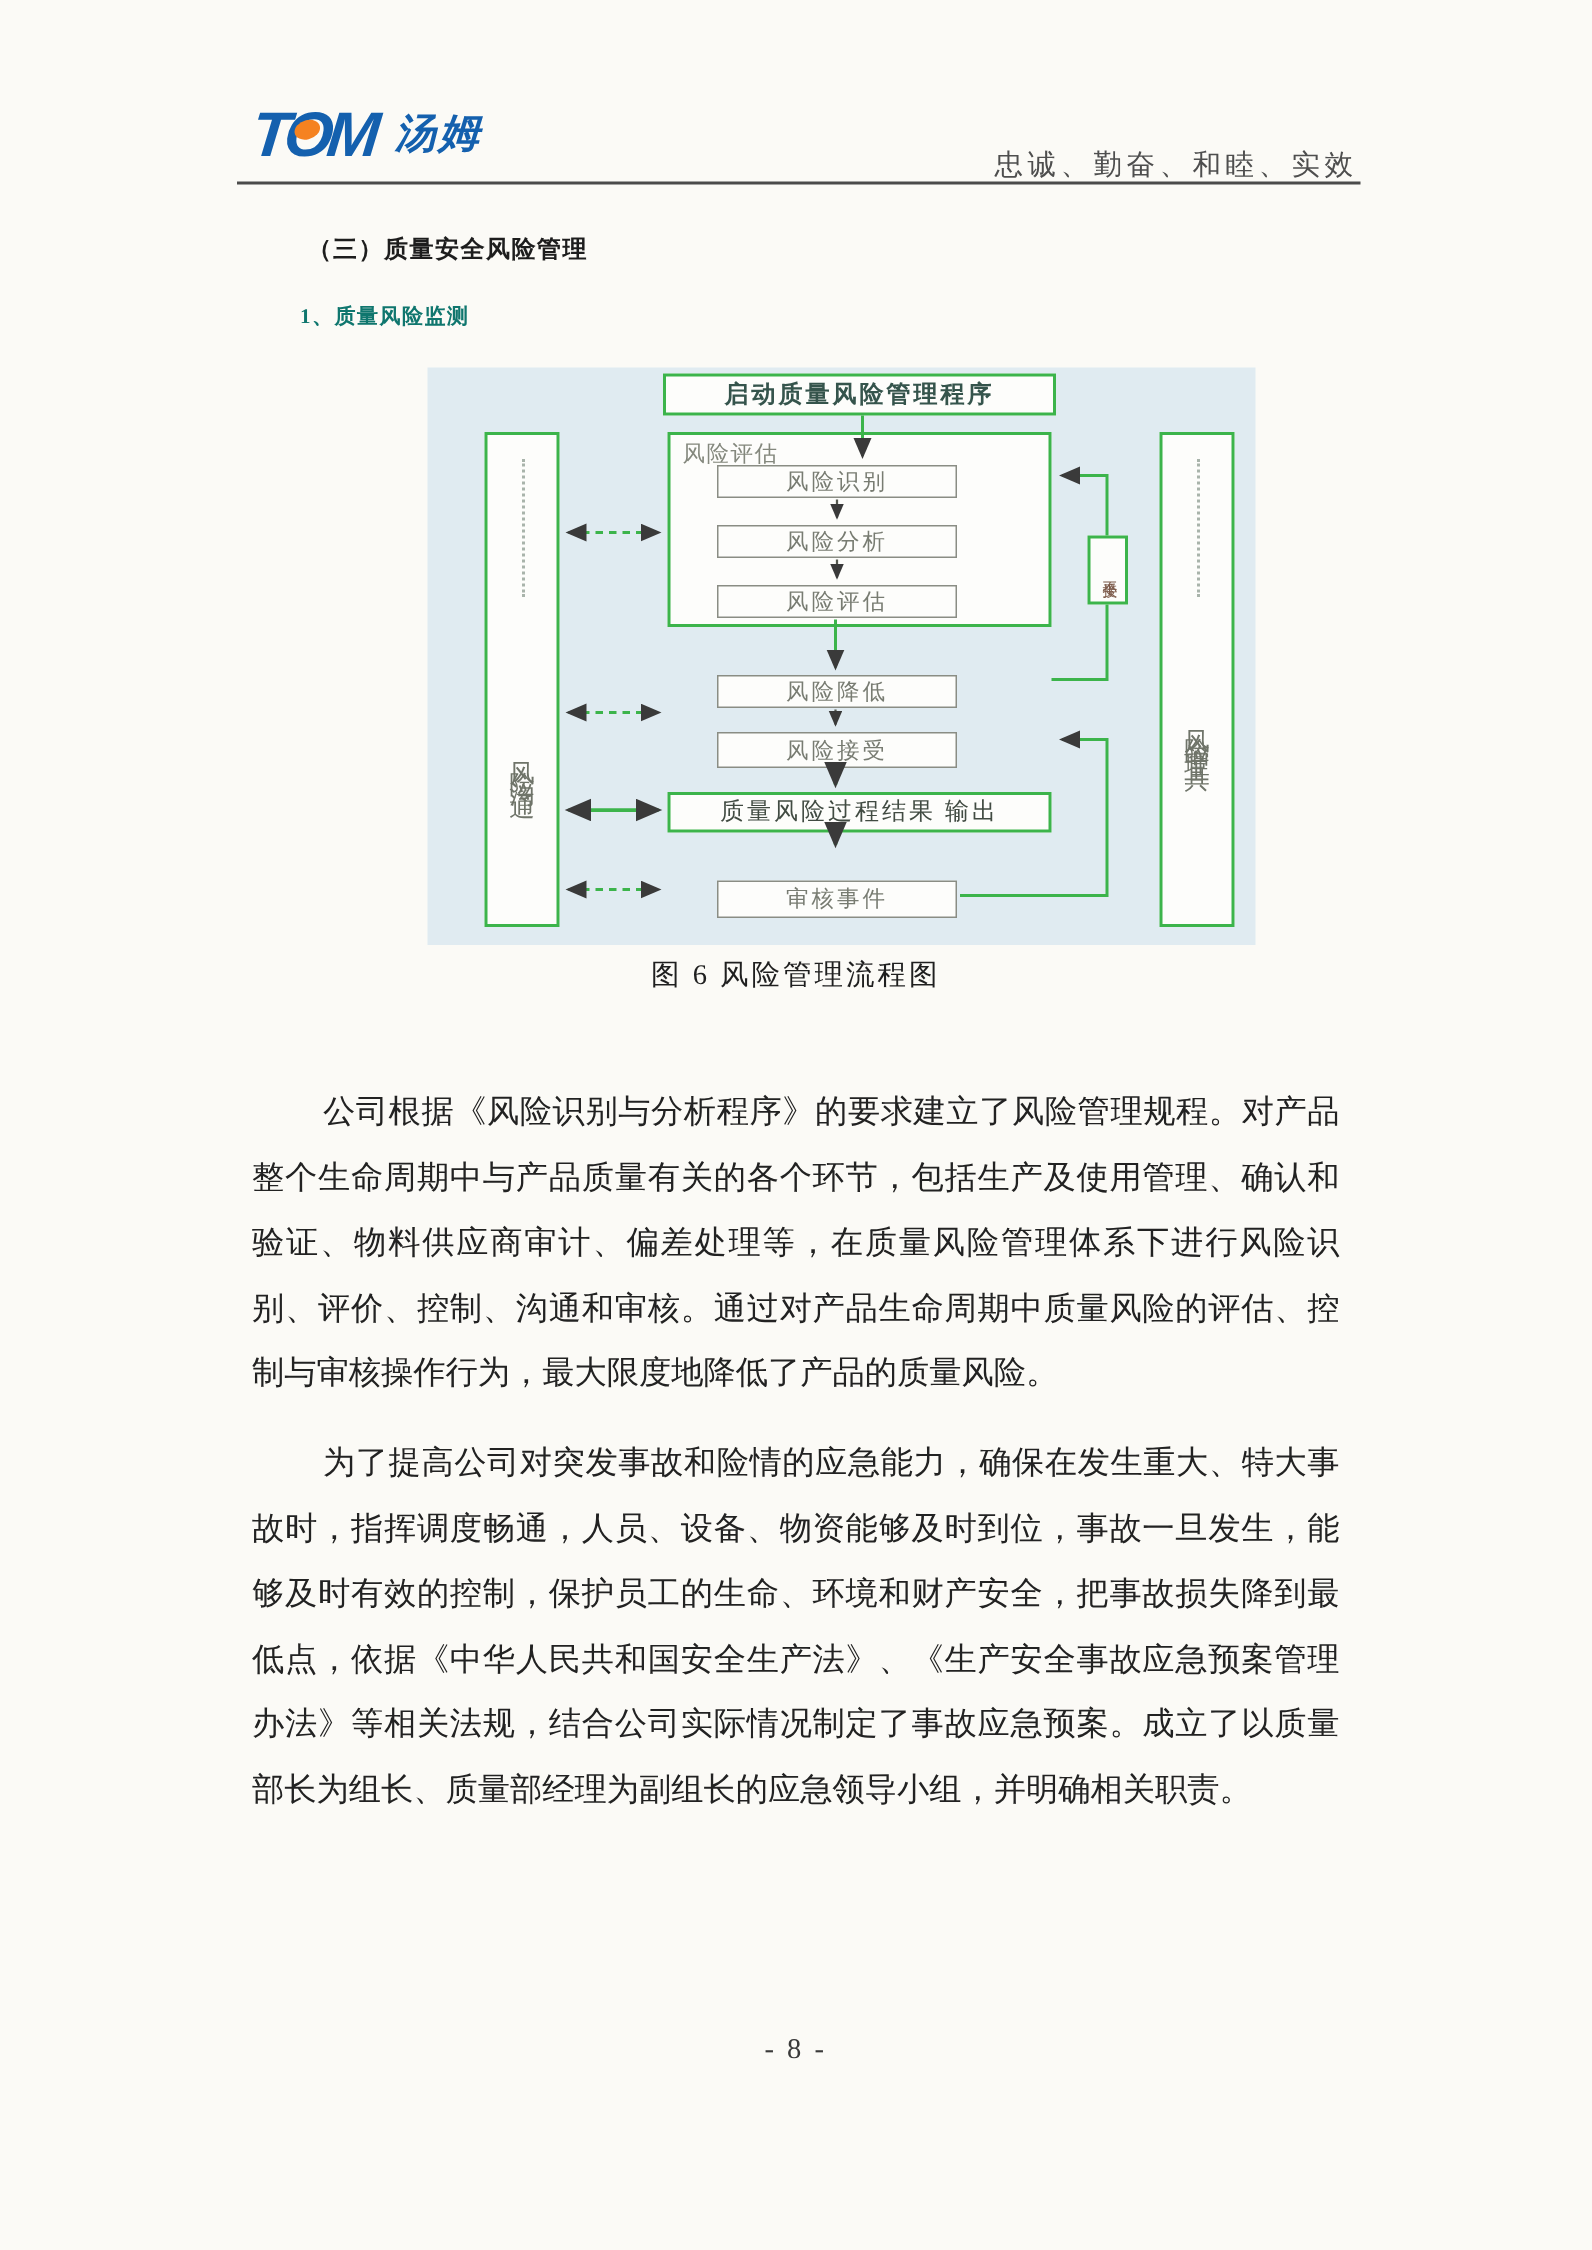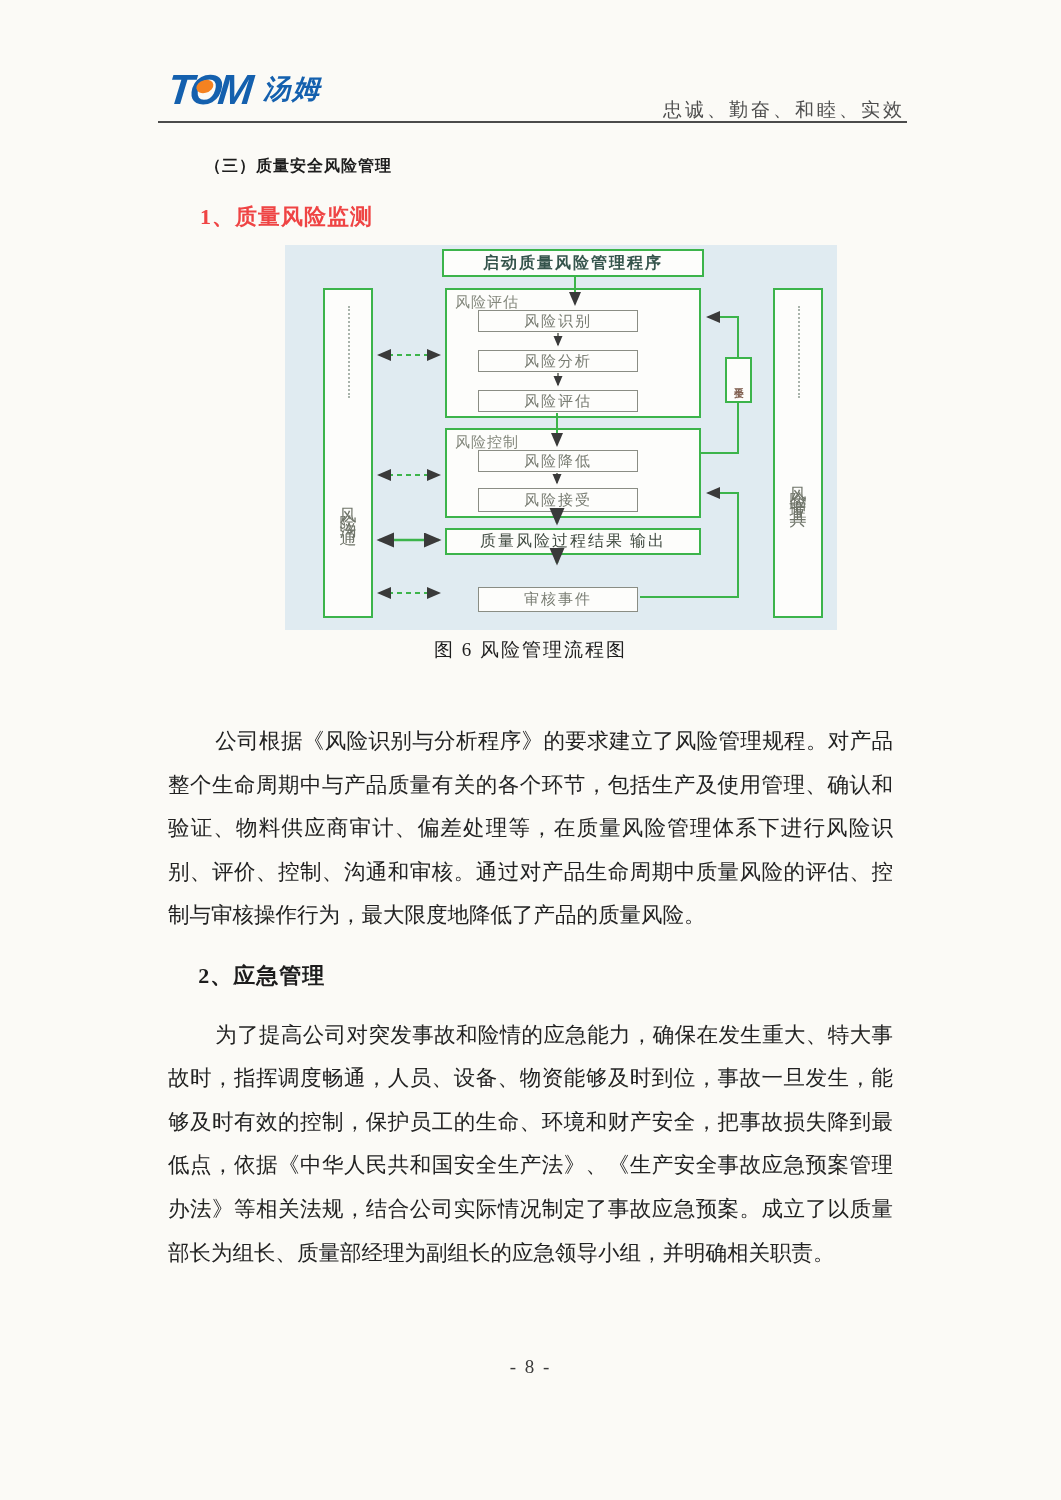--- a/index.html
+++ b/index.html
@@ -13,21 +13,21 @@
   .logo-o{position:relative;display:inline-block;}
   .logo-dot{position:absolute;width:17px;height:13px;background:#f58220;border-radius:50%;
             top:14px;left:6px;transform:rotate(-14deg);}
   .logo-cn{font-family:"Liberation Sans","DejaVu Sans",sans-serif;font-style:italic;font-weight:bold;
            font-size:27px;color:#1460ae;margin-left:10px;vertical-align:6px;letter-spacing:2px;}
   .motto{position:absolute;right:156px;top:97px;font-size:19px;color:#4e4e4e;letter-spacing:3px;}
   .hrule{position:absolute;left:158px;right:154px;top:121px;height:2px;background:#4b4b4b;}
 
   
   .h-sec{position:absolute;left:205px;top:156px;font-size:16px;font-weight:bold;color:#1d1d1d;letter-spacing:1px;}
-  .h-sub1{position:absolute;left:200px;top:202px;font-size:22px;font-weight:bold;color:#ef4444;letter-spacing:1px;}
+  .h-sub1{position:absolute;left:200px;top:202px;font-size:14px;font-weight:bold;color:#0f766e;letter-spacing:1px;}
 
   
   .flow{position:absolute;left:285px;top:245px;width:552px;height:385px;background:#e0ebf1;}
   .fbox{position:absolute;box-sizing:border-box;background:#fdfdfb;}
   .gbox{border:2px solid #3cb44b;}
   .ibox{border:1px solid #8a8d84;display:flex;align-items:center;justify-content:center;
         font-size:15px;color:#787c72;letter-spacing:2px;}
   .glabel{position:absolute;left:8px;top:3px;font-size:15px;color:#84887d;letter-spacing:1px;}
   .topbox{display:flex;align-items:center;justify-content:center;font-size:16px;font-weight:bold;
           color:#35544c;letter-spacing:2px;}
@@ -79,23 +79,20 @@
 
   <div class="fbox gbox topbox" style="left:157px;top:4px;width:262px;height:28px;">启动质量风险管理程序</div>
 
   <div class="fbox gbox" style="left:160px;top:43px;width:256px;height:130px;">
     <div class="glabel">风险评估</div>
   </div>
   <div class="fbox ibox" style="left:193px;top:65px;width:160px;height:22px;">风险识别</div>
   <div class="fbox ibox" style="left:193px;top:105px;width:160px;height:22px;">风险分析</div>
   <div class="fbox ibox" style="left:193px;top:145px;width:160px;height:22px;">风险评估</div>
 
-  <div class="fbox gbox" style="left:160px;top:183px;width:256px;height:90px;">
-    <div class="glabel">风险控制</div>
-  </div>
   <div class="fbox ibox" style="left:193px;top:205px;width:160px;height:22px;">风险降低</div>
   <div class="fbox ibox" style="left:193px;top:243px;width:160px;height:24px;">风险接受</div>
 
   <div class="fbox gbox outbox" style="left:160px;top:283px;width:256px;height:27px;">质量风险过程结果 输出</div>
 
   <div class="fbox ibox" style="left:193px;top:342px;width:160px;height:25px;">审核事件</div>
 
   <svg width="552" height="385" viewBox="0 0 552 385">
     <defs>
       <marker id="mD" markerWidth="8" markerHeight="8" refX="6" refY="3" orient="auto-start-reverse">
@@ -122,17 +119,16 @@
 
   <div class="loopbox" style="left:440px;top:112px;width:27px;height:46px;">
     <div class="vtext2">不接受</div>
   </div>
 </div>
 
 <div class="caption">图 6 风险管理流程图</div>
 
 <div class="bodytext">
   <p>公司根据《风险识别与分析程序》的要求建立了风险管理规程。对产品整个生命周期中与产品质量有关的各个环节，包括生产及使用管理、确认和验证、物料供应商审计、偏差处理等，在质量风险管理体系下进行风险识别、评价、控制、沟通和审核。通过对产品生命周期中质量风险的评估、控制与审核操作行为，最大限度地降低了产品的质量风险。</p>
-  <h3>2、应急管理</h3>
   <p>为了提高公司对突发事故和险情的应急能力，确保在发生重大、特大事故时，指挥调度畅通，人员、设备、物资能够及时到位，事故一旦发生，能够及时有效的控制，保护员工的生命、环境和财产安全，把事故损失降到最低点，依据《中华人民共和国安全生产法》、《生产安全事故应急预案管理办法》等相关法规，结合公司实际情况制定了事故应急预案。成立了以质量部长为组长、质量部经理为副组长的应急领导小组，并明确相关职责。</p>
 </div>
 
 <div class="pageno">- 8 -</div>
 
 </body></html>

